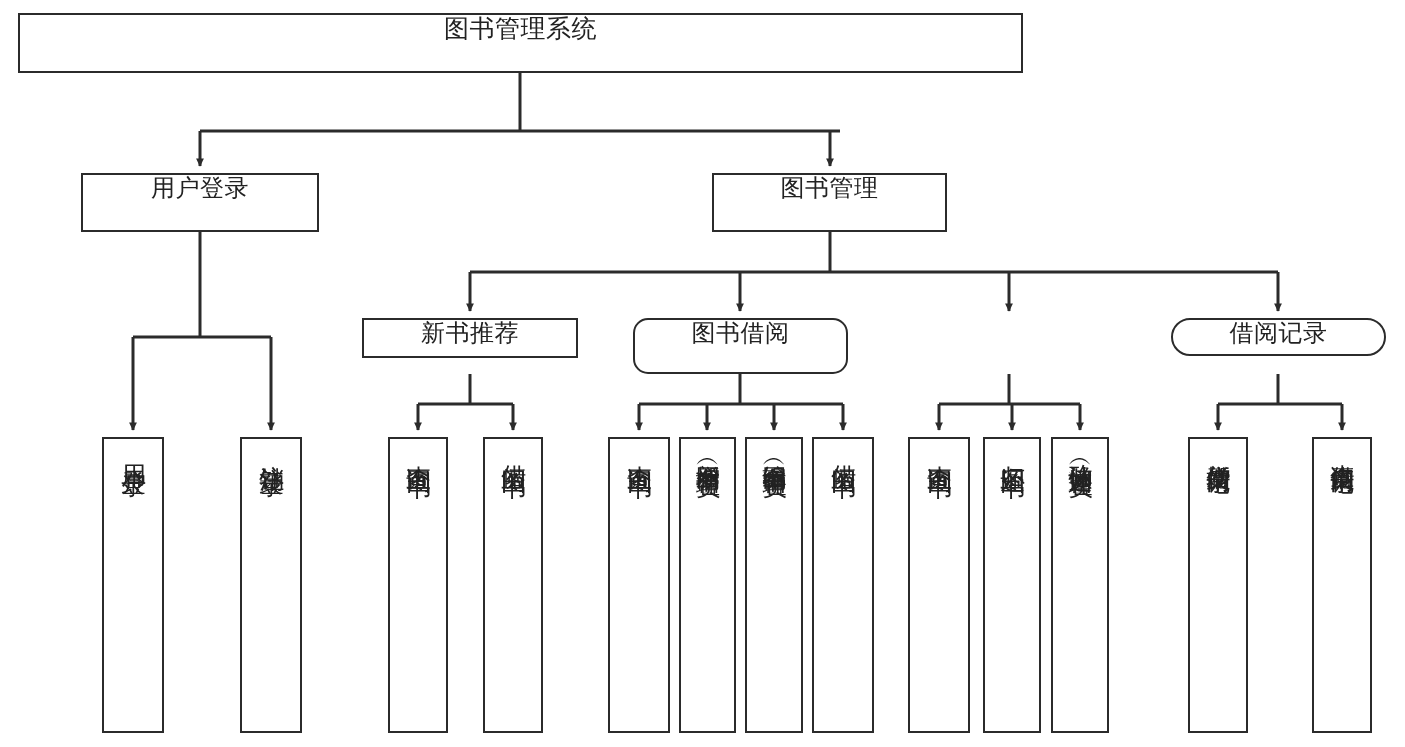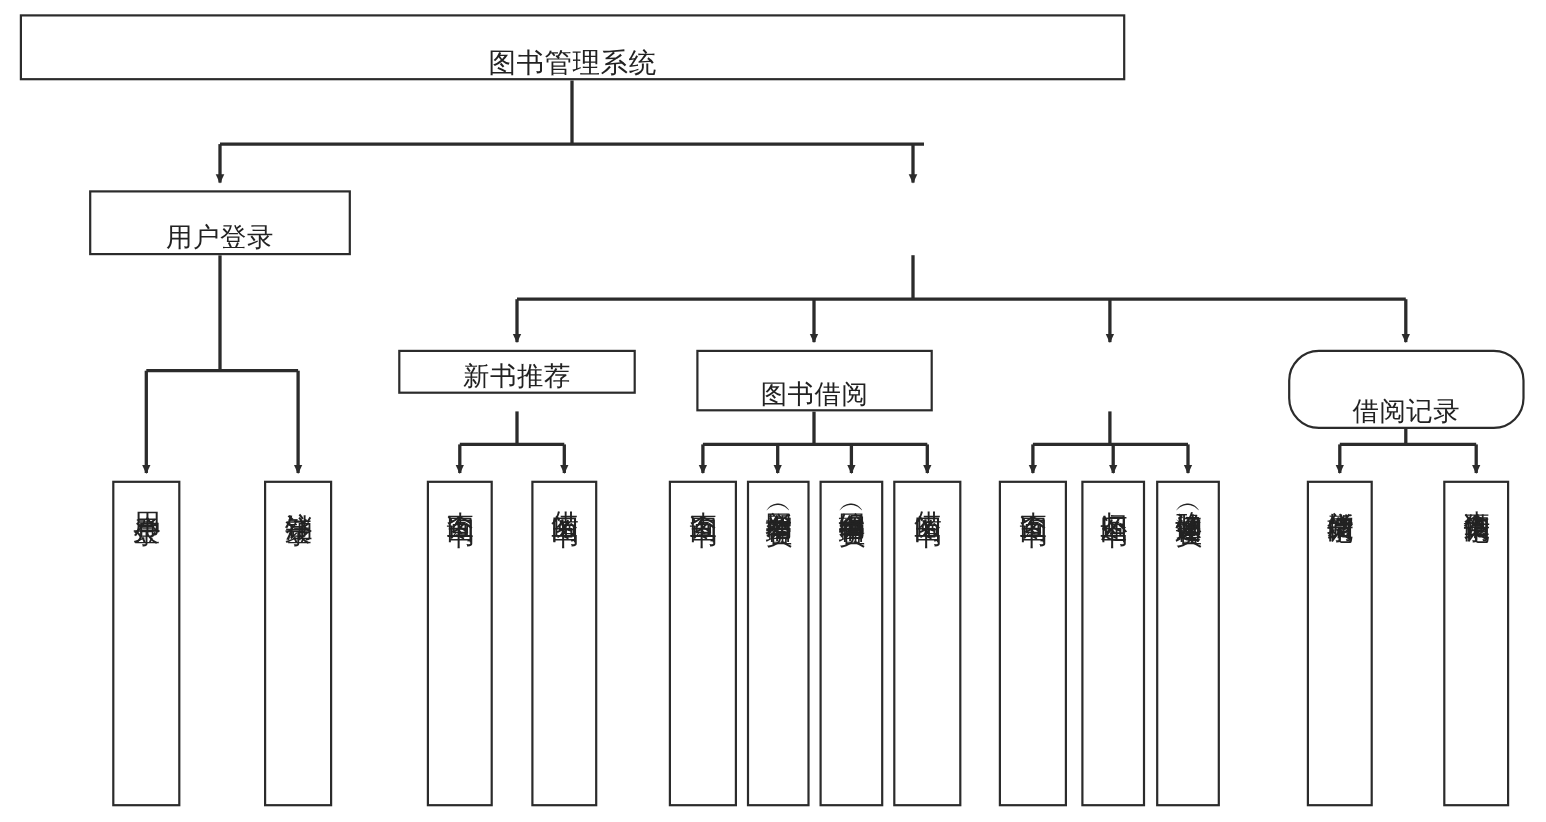--- a/index.html
+++ b/index.html
@@ -25,21 +25,21 @@
     width: 1405px;
     height: 747px;
     pointer-events: none;
   }
   .node {
     position: absolute;
     box-sizing: border-box;
     background: #ffffff;
     border: 2px solid #2b2b2b;
     display: flex;
-    align-items: flex-end;
+    align-items: flex-start;
     justify-content: center;
     z-index: 2;
   }
   .node-label {
     color: #222222;
     letter-spacing: 0.5px;
     text-align: center;
     line-height: 1.12;
     white-space: nowrap;
   }
@@ -136,28 +136,31 @@
     </g>
   </svg>
 
   <div class="node horiz root" style="left: 18px; top: 13px; width: 1005px; height: 60px;">
     <span class="node-label">图书管理系统</span>
   </div>
 
   <div class="node horiz" style="left: 81px; top: 173px; width: 238px; height: 59px;">
     <span class="node-label">用户登录</span>
   </div>
+  <div class="node horiz" style="left: 712px; top: 173px; width: 235px; height: 59px;">
+    <span class="node-label">图书管理</span>
+  </div>
 
   <div class="node horiz" style="left: 362px; top: 318px; width: 216px; height: 40px;">
     <span class="node-label">新书推荐</span>
   </div>
-  <div class="node horiz" style="left: 633px; top: 318px; width: 215px; height: 56px;">
+  <div class="node horiz" style="left: 633px; top: 318px; width: 215px; height: 56px; border-radius: 15px;">
     <span class="node-label">图书借阅</span>
   </div>
-  <div class="node horiz" style="left: 1171px; top: 318px; width: 215px; height: 72px; border-radius: 28px;">
+  <div class="node horiz" style="left: 1171px; top: 318px; width: 215px; height: 38px; border-radius: 28px;">
     <span class="node-label">借阅记录</span>
   </div>
 
   <div class="node vert" style="left: 102px; top: 437px; width: 62px; height: 296px;">
     <span class="node-label">用户登录</span>
   </div>
   <div class="node vert" style="left: 240px; top: 437px; width: 62px; height: 296px;">
     <span class="node-label">注销登录</span>
   </div>
 

